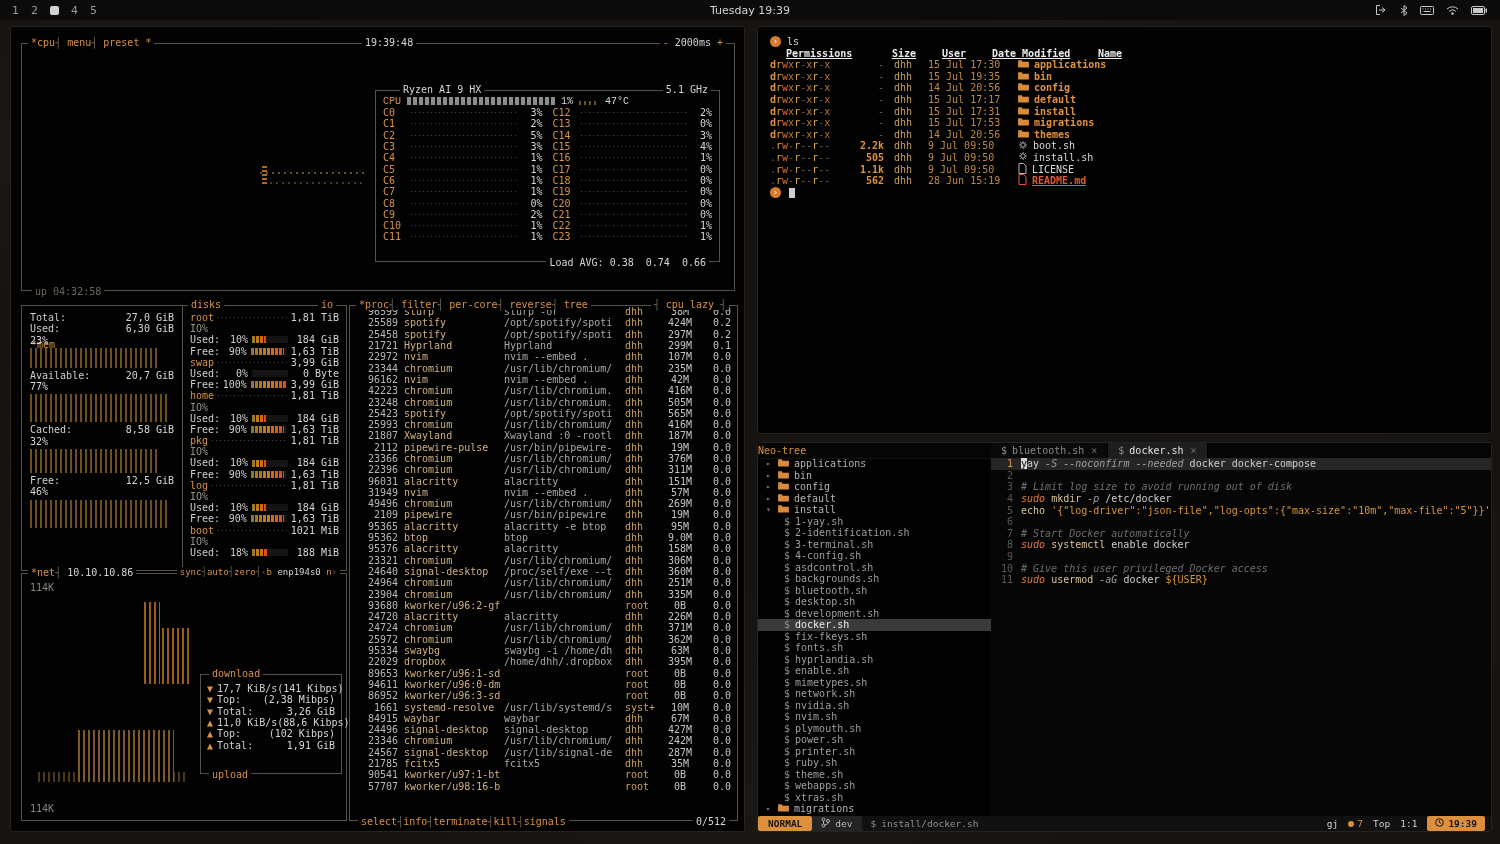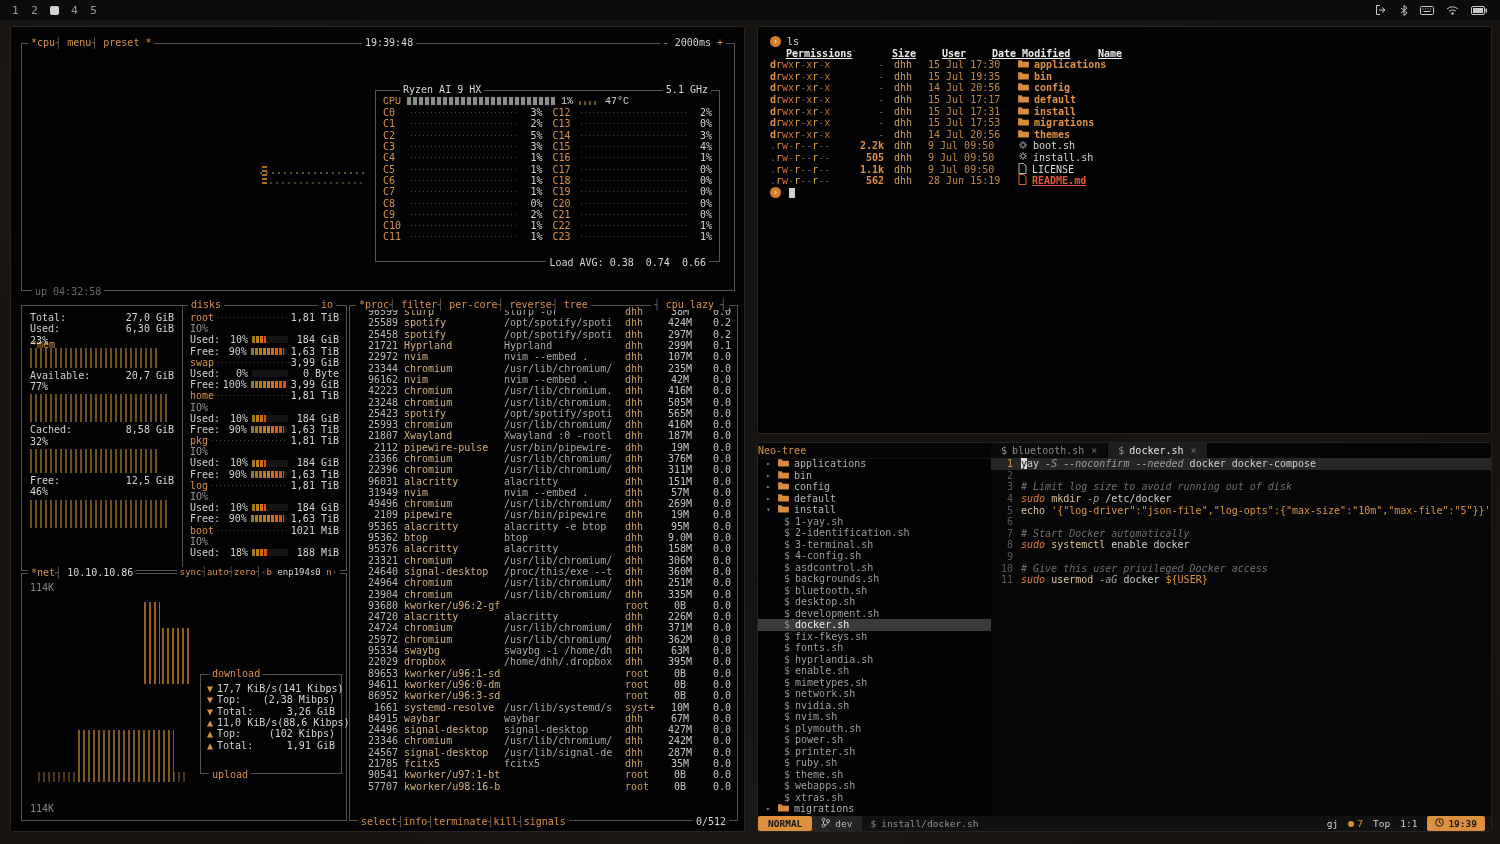--- a/index.html
+++ b/index.html
@@ -147,20 +147,21 @@
 <body>
 
 <div id="topbar" class="sans">
   <div id="ws">
       <span class="ws">1</span>
       <span class="ws">2</span>
       <span class="ws active"></span>
       <span class="ws">4</span>
       <span class="ws">5</span>
     </div>
+  <div id="clock">Tuesday 19:39</div>
   <div id="tray">
     <span>
         <svg width="12" height="10">
           <path d="M4 .5H.5v9H4" fill="none" stroke="#c8c8c8"></path>
           <path d="M6 2.5L9 5 6 7.5M9 5H3" fill="none" stroke="#c8c8c8"></path>
         </svg>
       </span>
     <span>
         <svg width="8" height="11">
           <path d="M1 3l6 5-3 2.5V.5L7 3 1 8" fill="none" stroke="#c8c8c8"></path>
@@ -450,21 +451,21 @@
         <div class="prow"><span class="ppid">23366</span><span class="pprog">chromium</span><span class="pcmd">/usr/lib/chromium/</span><span class="puser">dhh</span><span class="pmem">376M</span><span class="pcpu">0.0</span></div>
         <div class="prow"><span class="ppid">22396</span><span class="pprog">chromium</span><span class="pcmd">/usr/lib/chromium/</span><span class="puser">dhh</span><span class="pmem">311M</span><span class="pcpu">0.0</span></div>
         <div class="prow"><span class="ppid">96031</span><span class="pprog">alacritty</span><span class="pcmd">alacritty</span><span class="puser">dhh</span><span class="pmem">151M</span><span class="pcpu">0.0</span></div>
         <div class="prow"><span class="ppid">31949</span><span class="pprog">nvim</span><span class="pcmd">nvim --embed .</span><span class="puser">dhh</span><span class="pmem">57M</span><span class="pcpu">0.0</span></div>
         <div class="prow"><span class="ppid">49496</span><span class="pprog">chromium</span><span class="pcmd">/usr/lib/chromium/</span><span class="puser">dhh</span><span class="pmem">269M</span><span class="pcpu">0.0</span></div>
         <div class="prow"><span class="ppid">2109</span><span class="pprog">pipewire</span><span class="pcmd">/usr/bin/pipewire</span><span class="puser">dhh</span><span class="pmem">19M</span><span class="pcpu">0.0</span></div>
         <div class="prow"><span class="ppid">95365</span><span class="pprog">alacritty</span><span class="pcmd">alacritty -e btop</span><span class="puser">dhh</span><span class="pmem">95M</span><span class="pcpu">0.0</span></div>
         <div class="prow"><span class="ppid">95362</span><span class="pprog">btop</span><span class="pcmd">btop</span><span class="puser">dhh</span><span class="pmem">9.0M</span><span class="pcpu">0.0</span></div>
         <div class="prow"><span class="ppid">95376</span><span class="pprog">alacritty</span><span class="pcmd">alacritty</span><span class="puser">dhh</span><span class="pmem">158M</span><span class="pcpu">0.0</span></div>
         <div class="prow"><span class="ppid">23321</span><span class="pprog">chromium</span><span class="pcmd">/usr/lib/chromium/</span><span class="puser">dhh</span><span class="pmem">306M</span><span class="pcpu">0.0</span></div>
-        <div class="prow"><span class="ppid">24640</span><span class="pprog">signal-desktop</span><span class="pcmd">/proc/this/exe --t</span><span class="puser">dhh</span><span class="pmem">360M</span><span class="pcpu">0.0</span></div>
+        <div class="prow"><span class="ppid">24640</span><span class="pprog">signal-desktop</span><span class="pcmd">/proc/self/exe --t</span><span class="puser">dhh</span><span class="pmem">360M</span><span class="pcpu">0.0</span></div>
         <div class="prow"><span class="ppid">24964</span><span class="pprog">chromium</span><span class="pcmd">/usr/lib/chromium/</span><span class="puser">dhh</span><span class="pmem">251M</span><span class="pcpu">0.0</span></div>
         <div class="prow"><span class="ppid">23904</span><span class="pprog">chromium</span><span class="pcmd">/usr/lib/chromium/</span><span class="puser">dhh</span><span class="pmem">335M</span><span class="pcpu">0.0</span></div>
         <div class="prow"><span class="ppid">93680</span><span class="pprog">kworker/u96:2-gf</span><span class="pcmd"></span><span class="puser">root</span><span class="pmem">0B</span><span class="pcpu">0.0</span></div>
         <div class="prow"><span class="ppid">24720</span><span class="pprog">alacritty</span><span class="pcmd">alacritty</span><span class="puser">dhh</span><span class="pmem">226M</span><span class="pcpu">0.0</span></div>
         <div class="prow"><span class="ppid">24724</span><span class="pprog">chromium</span><span class="pcmd">/usr/lib/chromium/</span><span class="puser">dhh</span><span class="pmem">371M</span><span class="pcpu">0.0</span></div>
         <div class="prow"><span class="ppid">25972</span><span class="pprog">chromium</span><span class="pcmd">/usr/lib/chromium/</span><span class="puser">dhh</span><span class="pmem">362M</span><span class="pcpu">0.0</span></div>
         <div class="prow"><span class="ppid">95334</span><span class="pprog">swaybg</span><span class="pcmd">swaybg -i /home/dh</span><span class="puser">dhh</span><span class="pmem">63M</span><span class="pcpu">0.0</span></div>
         <div class="prow"><span class="ppid">22029</span><span class="pprog">dropbox</span><span class="pcmd">/home/dhh/.dropbox</span><span class="puser">dhh</span><span class="pmem">395M</span><span class="pcpu">0.0</span></div>
         <div class="prow"><span class="ppid">89653</span><span class="pprog">kworker/u96:1-sd</span><span class="pcmd"></span><span class="puser">root</span><span class="pmem">0B</span><span class="pcpu">0.0</span></div>
         <div class="prow"><span class="ppid">94611</span><span class="pprog">kworker/u96:0-dm</span><span class="pcmd"></span><span class="puser">root</span><span class="pmem">0B</span><span class="pcpu">0.0</span></div>

